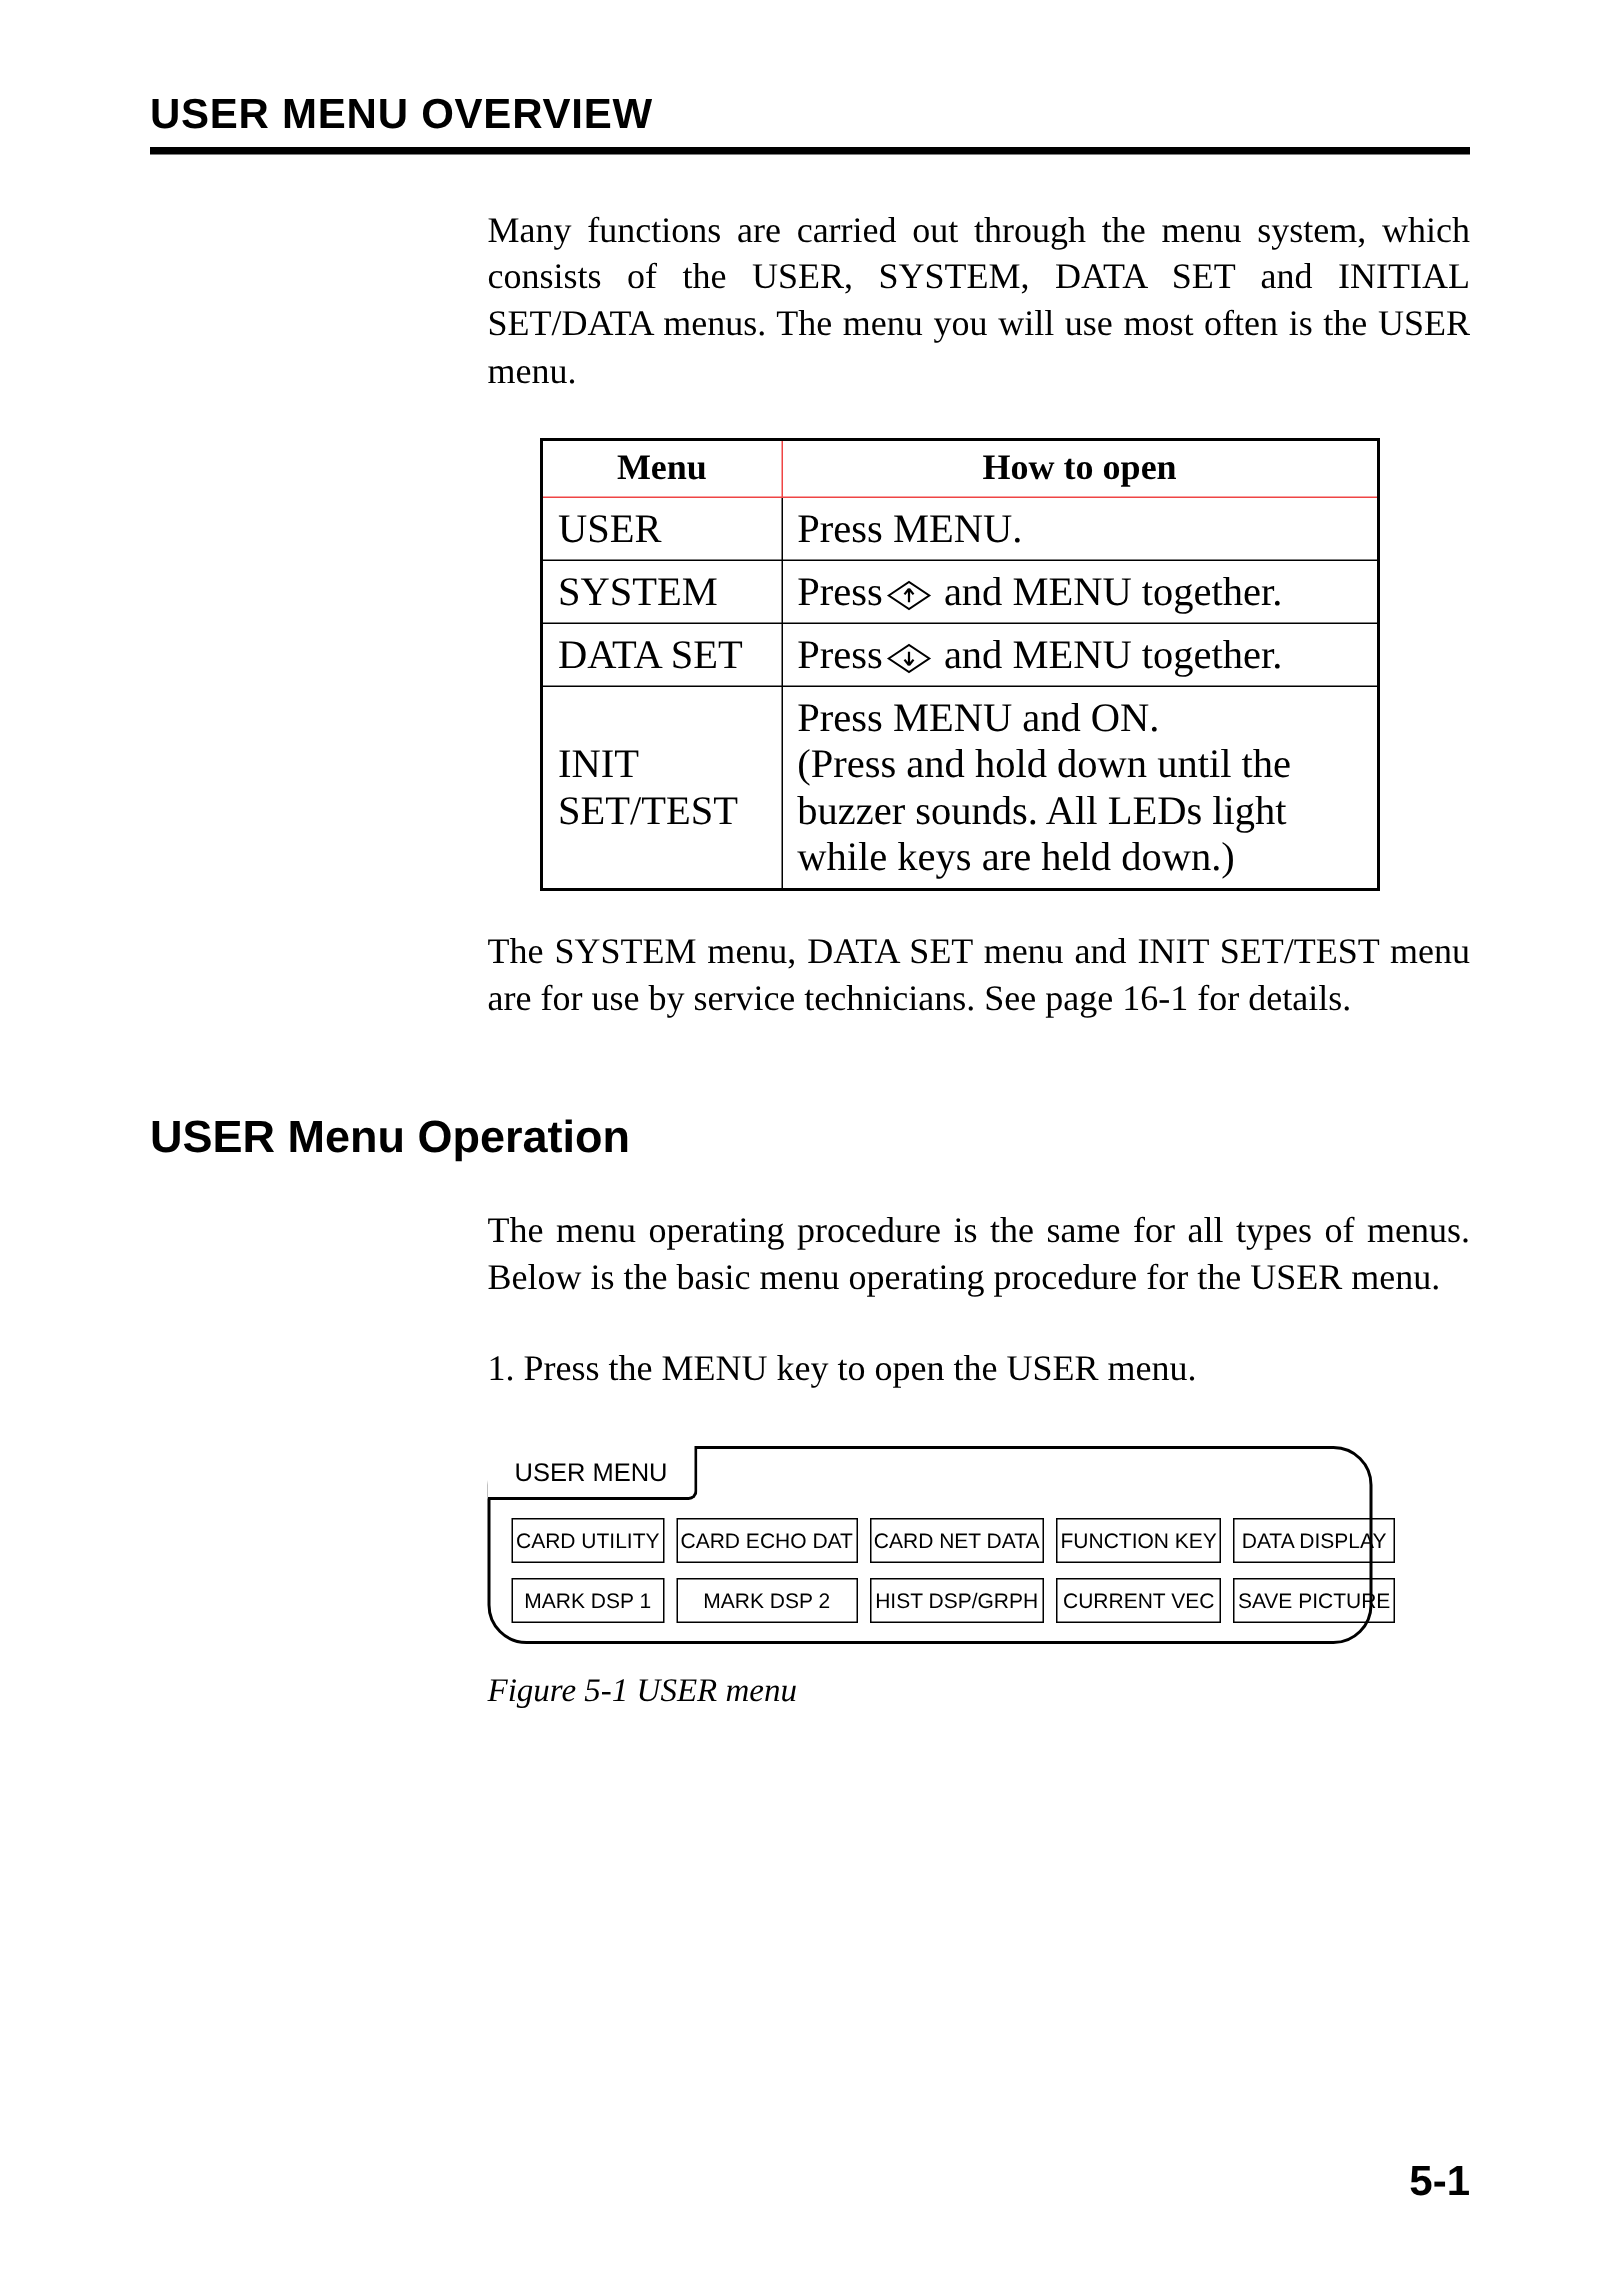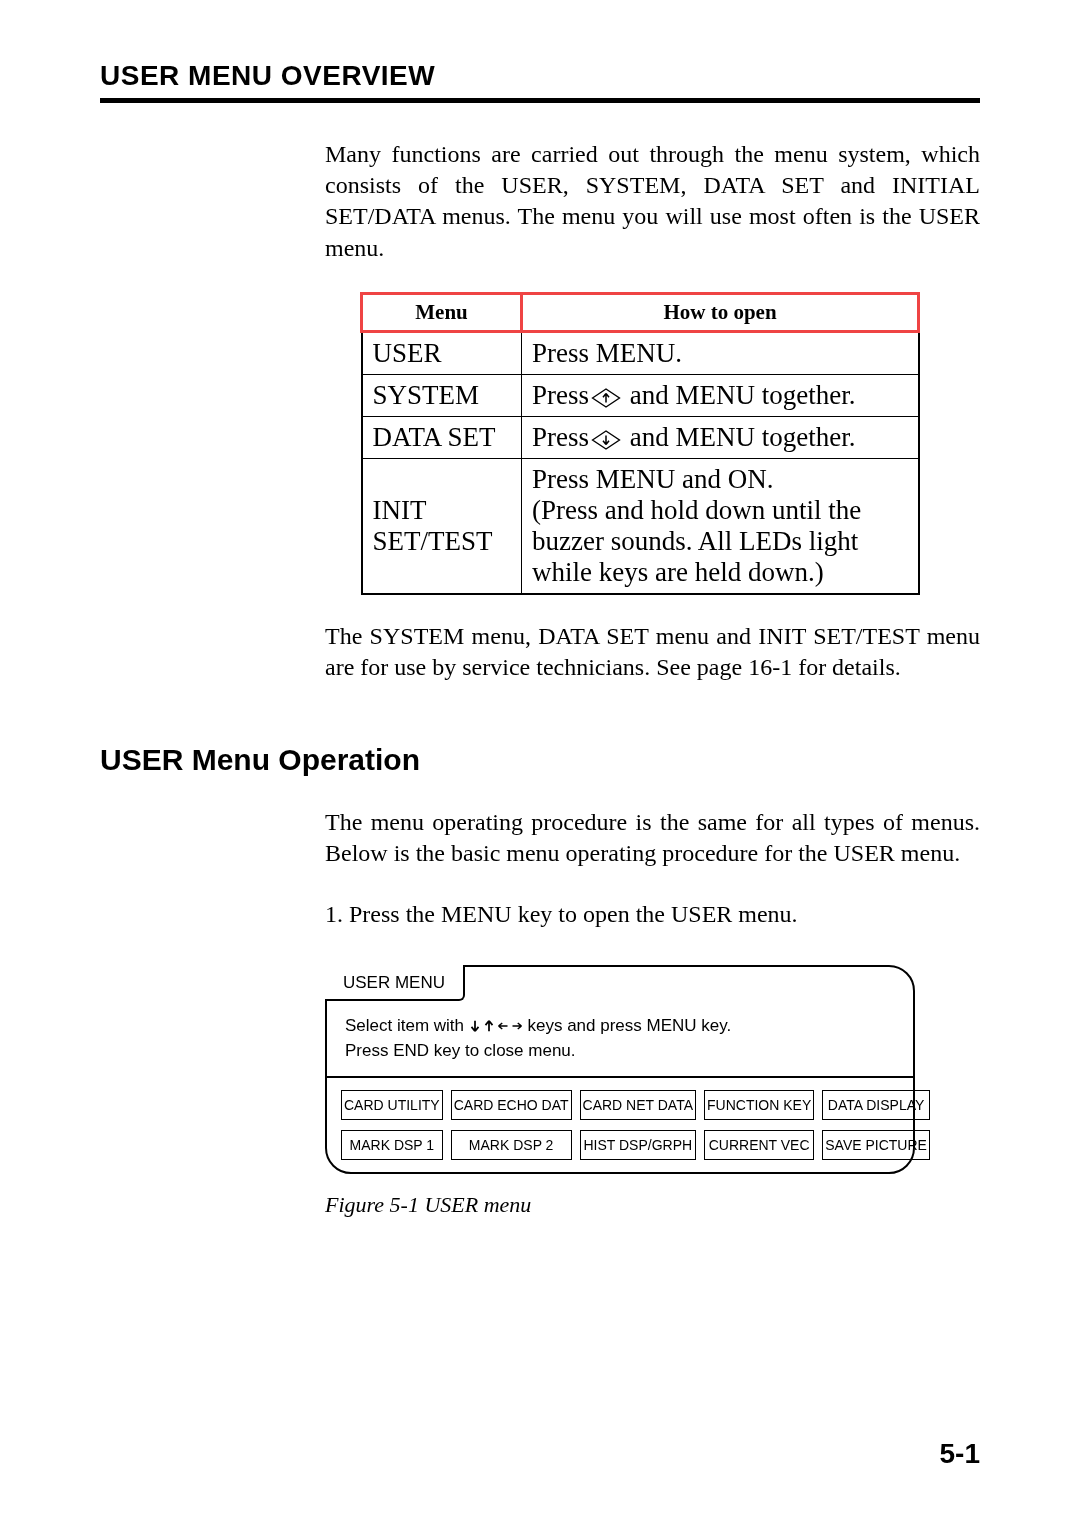--- a/index.html
+++ b/index.html
@@ -32,24 +32,24 @@
       margin-bottom: 28px;
     }
     .menu-table {
       margin-left: 260px;
       border-collapse: collapse;
       border: 2px solid #000;
       width: 560px;
       margin-bottom: 26px;
     }
     .menu-table th {
-      border: 3px solid #ef4444;
+      border: 1px solid #ef4444;
       padding: 5px 10px;
       font-weight: bold;
-      font-size: 21px;
+      font-size: 24px;
       font-family: "Times New Roman", Times, serif;
     }
     .menu-table td {
       border: 1px solid #000;
       padding: 5px 10px;
       font-size: 27px;
       vertical-align: middle;
       font-family: "Times New Roman", Times, serif;
     }
     .menu-table td:first-child {
@@ -196,37 +196,20 @@
 <div class="body-text">The SYSTEM menu, DATA SET menu and INIT SET/TEST menu are for use by service technicians. See page 16-1 for details.</div>
 
 <div class="subheading">USER Menu Operation</div>
 
 <div class="body-text">The menu operating procedure is the same for all types of menus. Below is the basic menu operating procedure for the USER menu.</div>
 
 <div class="numbered">1.  Press the MENU key to open the USER menu.</div>
 
 <div class="menu-box">
   <div class="menu-box-tab">USER MENU</div>
-  <div class="menu-box-instructions">
-    <span>Select item with </span><span class="arrow-key">
-      <svg viewBox="0 0 12 16">
-          <path d="M6 2 L6 14 M6 14 L2 9 M6 14 L10 9" stroke="#000" stroke-width="2" fill="none"></path>
-        </svg>
-      <svg viewBox="0 0 12 16">
-          <path d="M6 2 L6 14 M6 2 L2 7 M6 2 L10 7" stroke="#000" stroke-width="2" fill="none"></path>
-        </svg>
-      <svg viewBox="0 0 16 12">
-          <path d="M2 6 L14 6 M2 6 L7 2 M2 6 L7 10" stroke="#000" stroke-width="2" fill="none"></path>
-        </svg>
-      <svg viewBox="0 0 16 12">
-          <path d="M2 6 L14 6 M14 6 L9 2 M14 6 L9 10" stroke="#000" stroke-width="2" fill="none"></path>
-        </svg>
-    </span><span> keys and press MENU key.</span><br>
-    <span>Press END key to close menu.</span>
-  </div>
   <div class="menu-buttons">
     <div class="menu-button">CARD UTILITY</div>
     <div class="menu-button">CARD ECHO DAT</div>
     <div class="menu-button">CARD NET DATA</div>
     <div class="menu-button">FUNCTION KEY</div>
     <div class="menu-button">DATA DISPLAY</div>
     <div class="menu-button">MARK DSP 1</div>
     <div class="menu-button">MARK DSP 2</div>
     <div class="menu-button">HIST DSP/GRPH</div>
     <div class="menu-button">CURRENT VEC</div>

